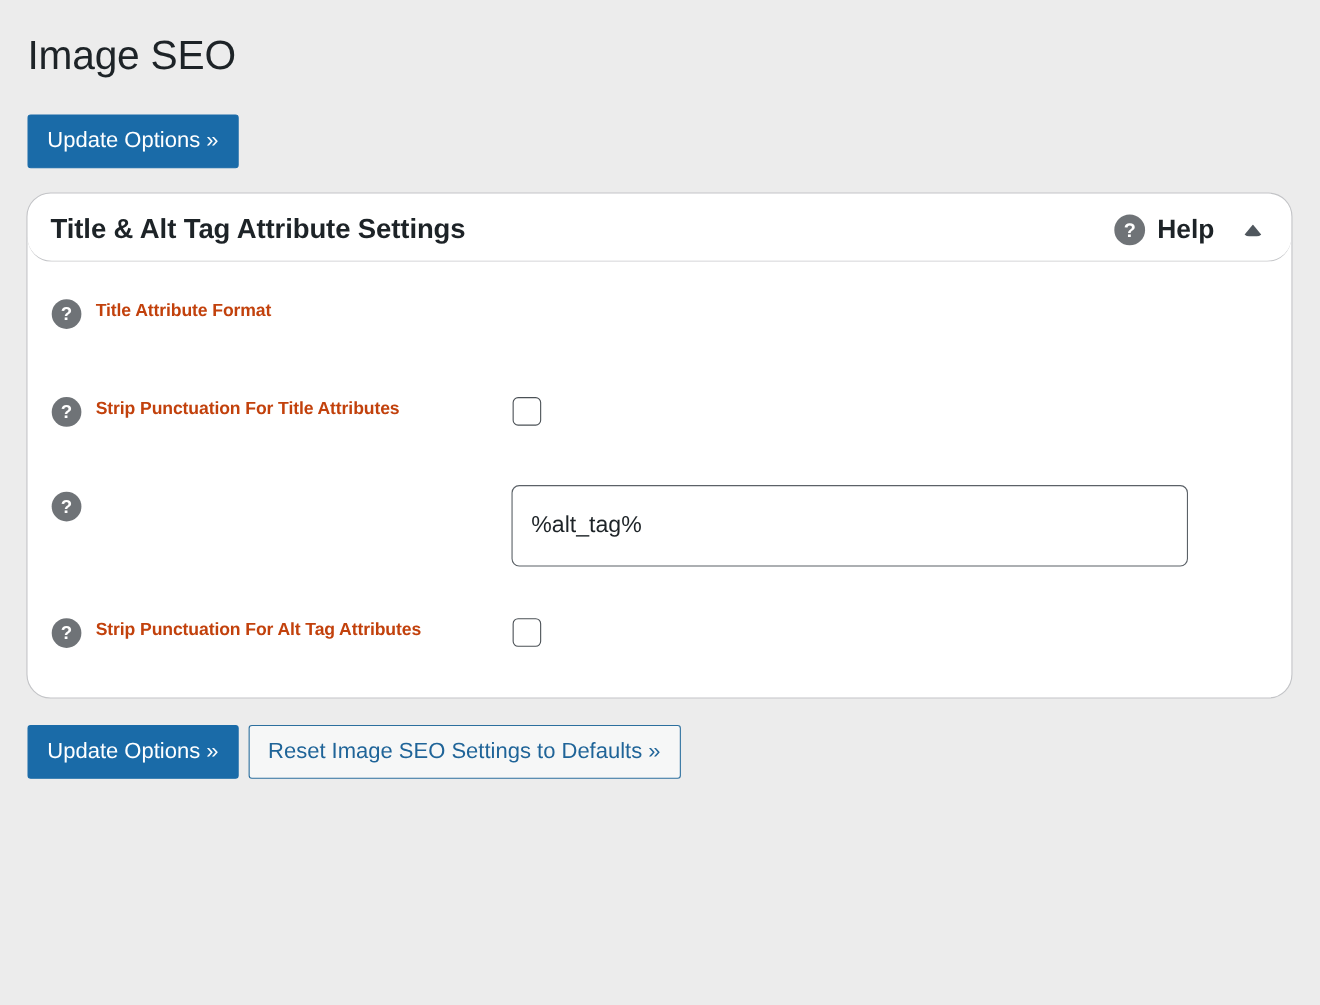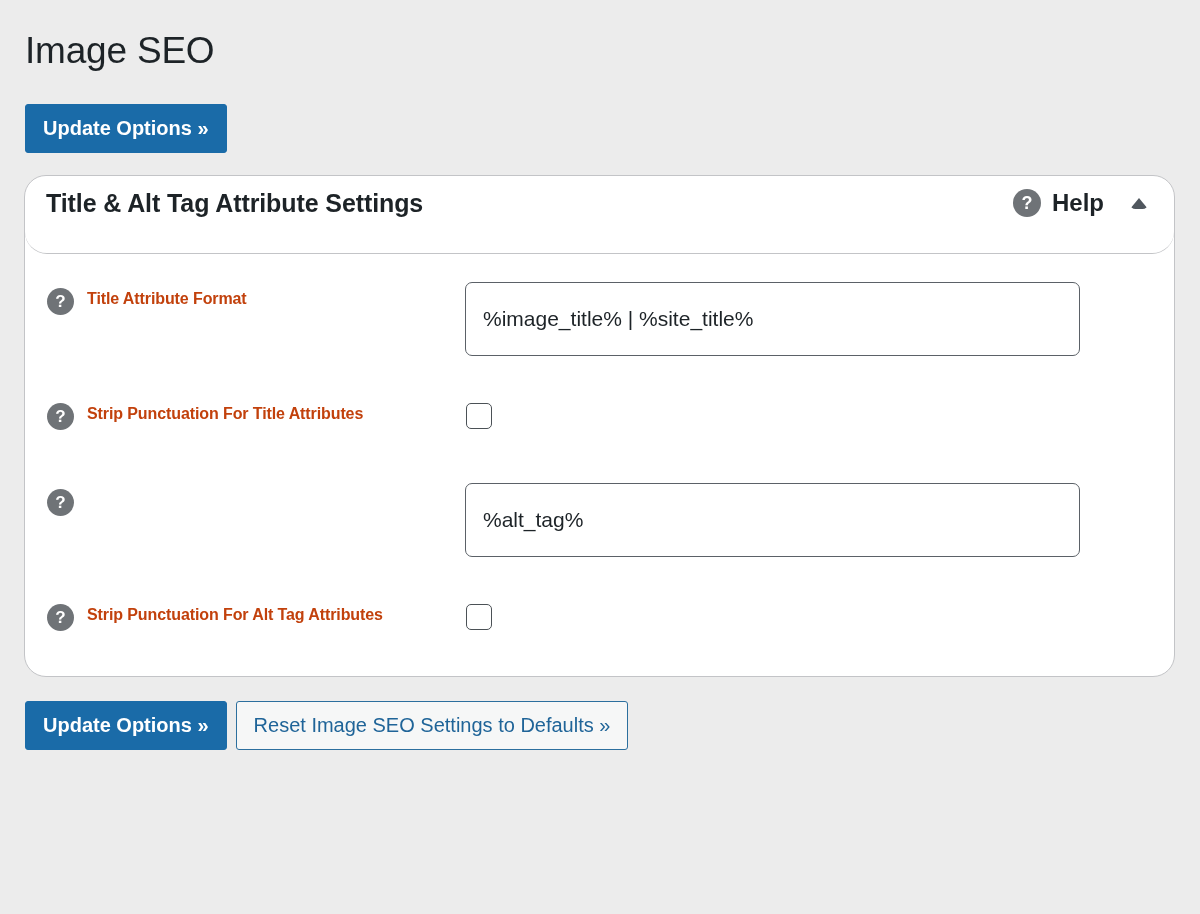--- a/index.html
+++ b/index.html
@@ -46,21 +46,20 @@
     border-radius: 3px;
     cursor: pointer;
     white-space: nowrap;
     text-decoration: none;
   }
   .btn-primary {
     background: #1a6ba8;
     border: 1px solid #1a6ba8;
     color: #ffffff;
     padding: 13px 17px 14px 17px;
-    font-weight: bold;
   }
   .btn-secondary {
     background: #f6f7f7;
     border: 1px solid #2c6f9e;
     color: #1f6498;
     padding: 13px 17px 14px 17px;
   }
 
   .top-button-row {
     margin-top: 26px;
@@ -70,25 +69,25 @@
 
   
   .panel {
     margin-top: 22px;
     background: #ffffff;
     border: 1px solid #c3c4c7;
     width: 1151px;
   }
   .panel-header {
     display: flex;
-    align-items: flex-start;
+    align-items: flex-end;
     justify-content: space-between;
     border-bottom: 1px solid #c3c4c7;
     padding: 13px 18px 14px 21px;
-    height: 78px;
+    height: 62px;
   }
   .panel-title {
     font-size: 25px;
     font-weight: bold;
     color: #1d2327;
     letter-spacing: -0.1px;
   }
   .panel-header-right {
     display: flex;
     align-items: center;
@@ -228,23 +227,20 @@
       </div>
     </div>
 
     <div class="panel-body">
 
       <div class="form-row row-gap-1">
         <div class="row-label">
           <span class="q-badge small">?</span>
           <span class="label-text">Title Attribute Format</span>
         </div>
-        <div class="row-control">
-          <input class="text-input" type="text" value="%image_title% | %site_title%" style="">
-        </div>
       </div>
 
       <div class="form-row row-gap-2">
         <div class="row-label">
           <span class="q-badge small">?</span>
           <span class="label-text">Strip Punctuation For Title Attributes</span>
         </div>
         <div class="row-control">
           <input class="checkbox" type="checkbox" style="">
         </div>

